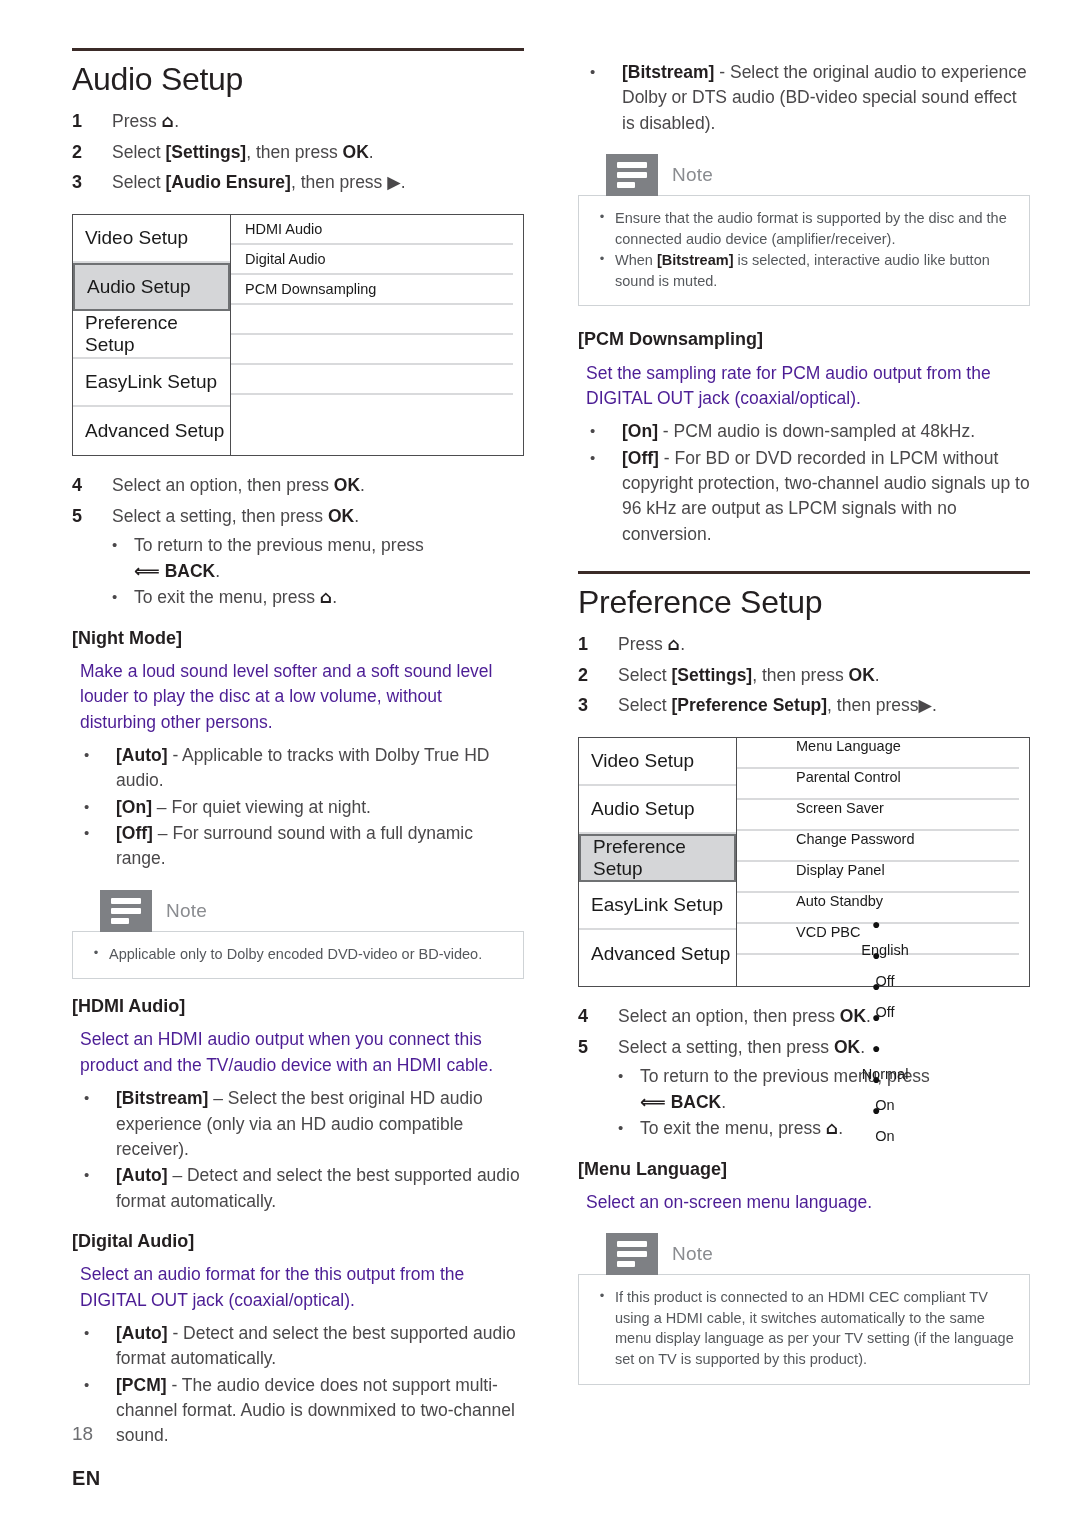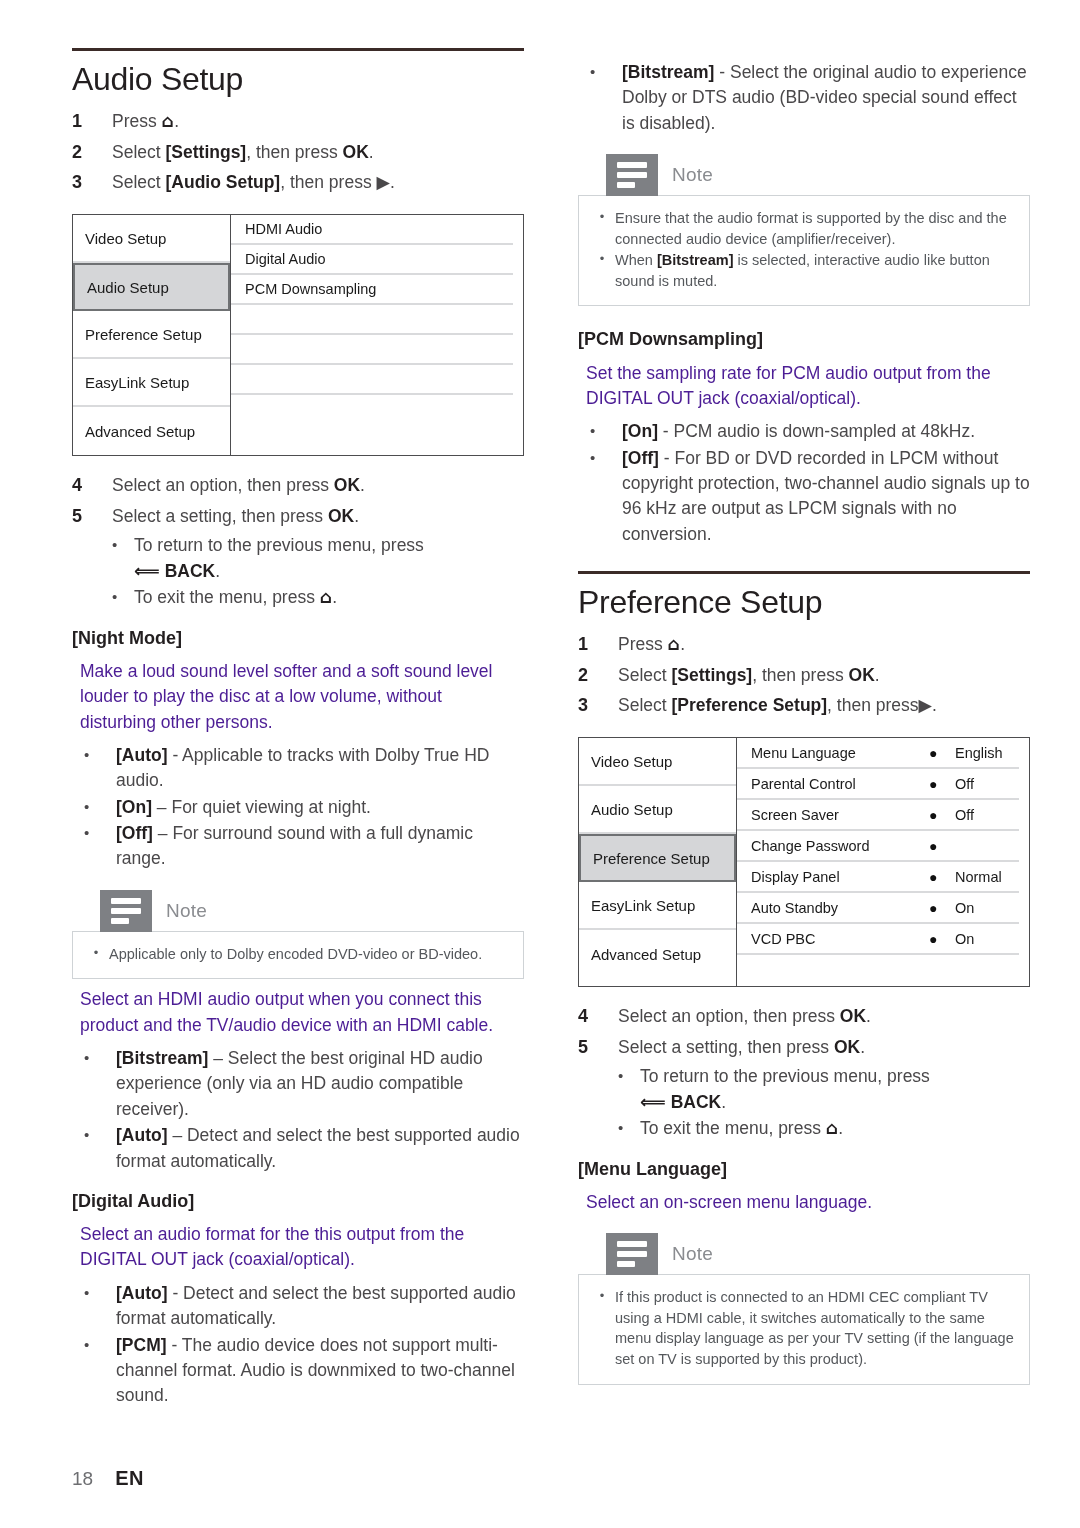--- a/index.html
+++ b/index.html
@@ -153,21 +153,21 @@
     flex: 0 0 158px;
     border-right: 1.5px solid #4d4d4f;
   }
   .menu-right { flex: 1; position: relative; }
 
   .m-item {
     height: 48px;
     display: flex;
     align-items: center;
     padding-left: 12px;
-    font-size: 15px;
+    font-size: 19px;
     color: #1a1a1a;
     border-bottom: 2px solid #d9dadc;
     background: #fff;
   }
   .m-item:last-child { border-bottom: none; }
   .m-item.sel {
     background: #d5d6d8;
     border: 2px solid #6f7173;
     box-shadow: none;
   }
@@ -180,30 +180,31 @@
     font-size: 14.5px;
     color: #1a1a1a;
     border-bottom: 2px solid #d9dadc;
     margin: 0 10px 0 0;
   }
   .m-row:last-child { border-bottom: none; }
   .m-row .m-name { width: 178px; flex: 0 0 178px; }
   .m-row .m-bullet { width: 26px; flex: 0 0 26px; font-size: 14px; color: #111; }
   .m-row .m-val { flex: 1; }
 
-  .menu-right.tall .m-row { height: 31px; }
+  .menu-right.tall .m-row { height: 31px; flex-direction: column; }
 
   
   .footer {
     position: absolute;
     left: 72px;
     bottom: 38px;
     display: flex;
     align-items: baseline;
     gap: 22px;
+    flex-direction: column;
   }
   .footer .pg { font-size: 19px; color: #6d6e71; }
   .footer .lang { font-size: 20px; font-weight: 700; color: #231f20; letter-spacing: 0.5px; }
 
   .ico { font-family: "DejaVu Sans", sans-serif; }
   .backglyph { font-weight: 700; color: #231f20; font-size: 18px; }
 </style>
 </head>
 <body>
 
@@ -218,21 +219,21 @@
       <div class="step">
         <span class="step-num">1</span>
         <span class="step-txt">Press <span class="ico b">⌂</span>.</span>
       </div>
       <div class="step">
         <span class="step-num">2</span>
         <span class="step-txt">Select <span class="b">[Settings]</span>, then press <span class="b">OK</span>.</span>
       </div>
       <div class="step">
         <span class="step-num">3</span>
-        <span class="step-txt">Select <span class="b">[Audio Setup]</span>, then press <span class="ico">▶</span>.</span>
+        <span class="step-txt">Select <span class="b">[Audio Ensure]</span>, then press <span class="ico">▶</span>.</span>
       </div>
     </div>
 
     <div class="menu">
       <div class="menu-left">
         <div class="m-item">Video Setup</div>
         <div class="m-item sel">Audio Setup</div>
         <div class="m-item">Preference Setup</div>
         <div class="m-item">EasyLink Setup</div>
         <div class="m-item">Advanced Setup</div>
@@ -308,20 +309,21 @@
         <div class="note-label">Note</div>
       </div>
       <div class="note-body">
         <div class="note-item">
           <span class="dot">•</span>
           <span class="t">Applicable only to Dolby encoded DVD-video or BD-video.</span>
         </div>
       </div>
     </div>
 
+    <div class="h3">[HDMI Audio]</div>
     <p class="body">Select an HDMI audio output when you connect this product and the TV/audio device with an HDMI cable.</p>
 
     <div class="bul">
       <span class="dot">•</span>
       <span class="bul-txt"><span class="b">[Bitstream]</span><span> – </span><span>Select the best original HD audio experience (only via an HD audio compatible receiver).</span></span>
     </div>
     <div class="bul">
       <span class="dot">•</span>
       <span class="bul-txt"><span class="b">[Auto]</span><span> – </span><span>Detect and select the best supported audio format automatically.</span></span>
     </div>

